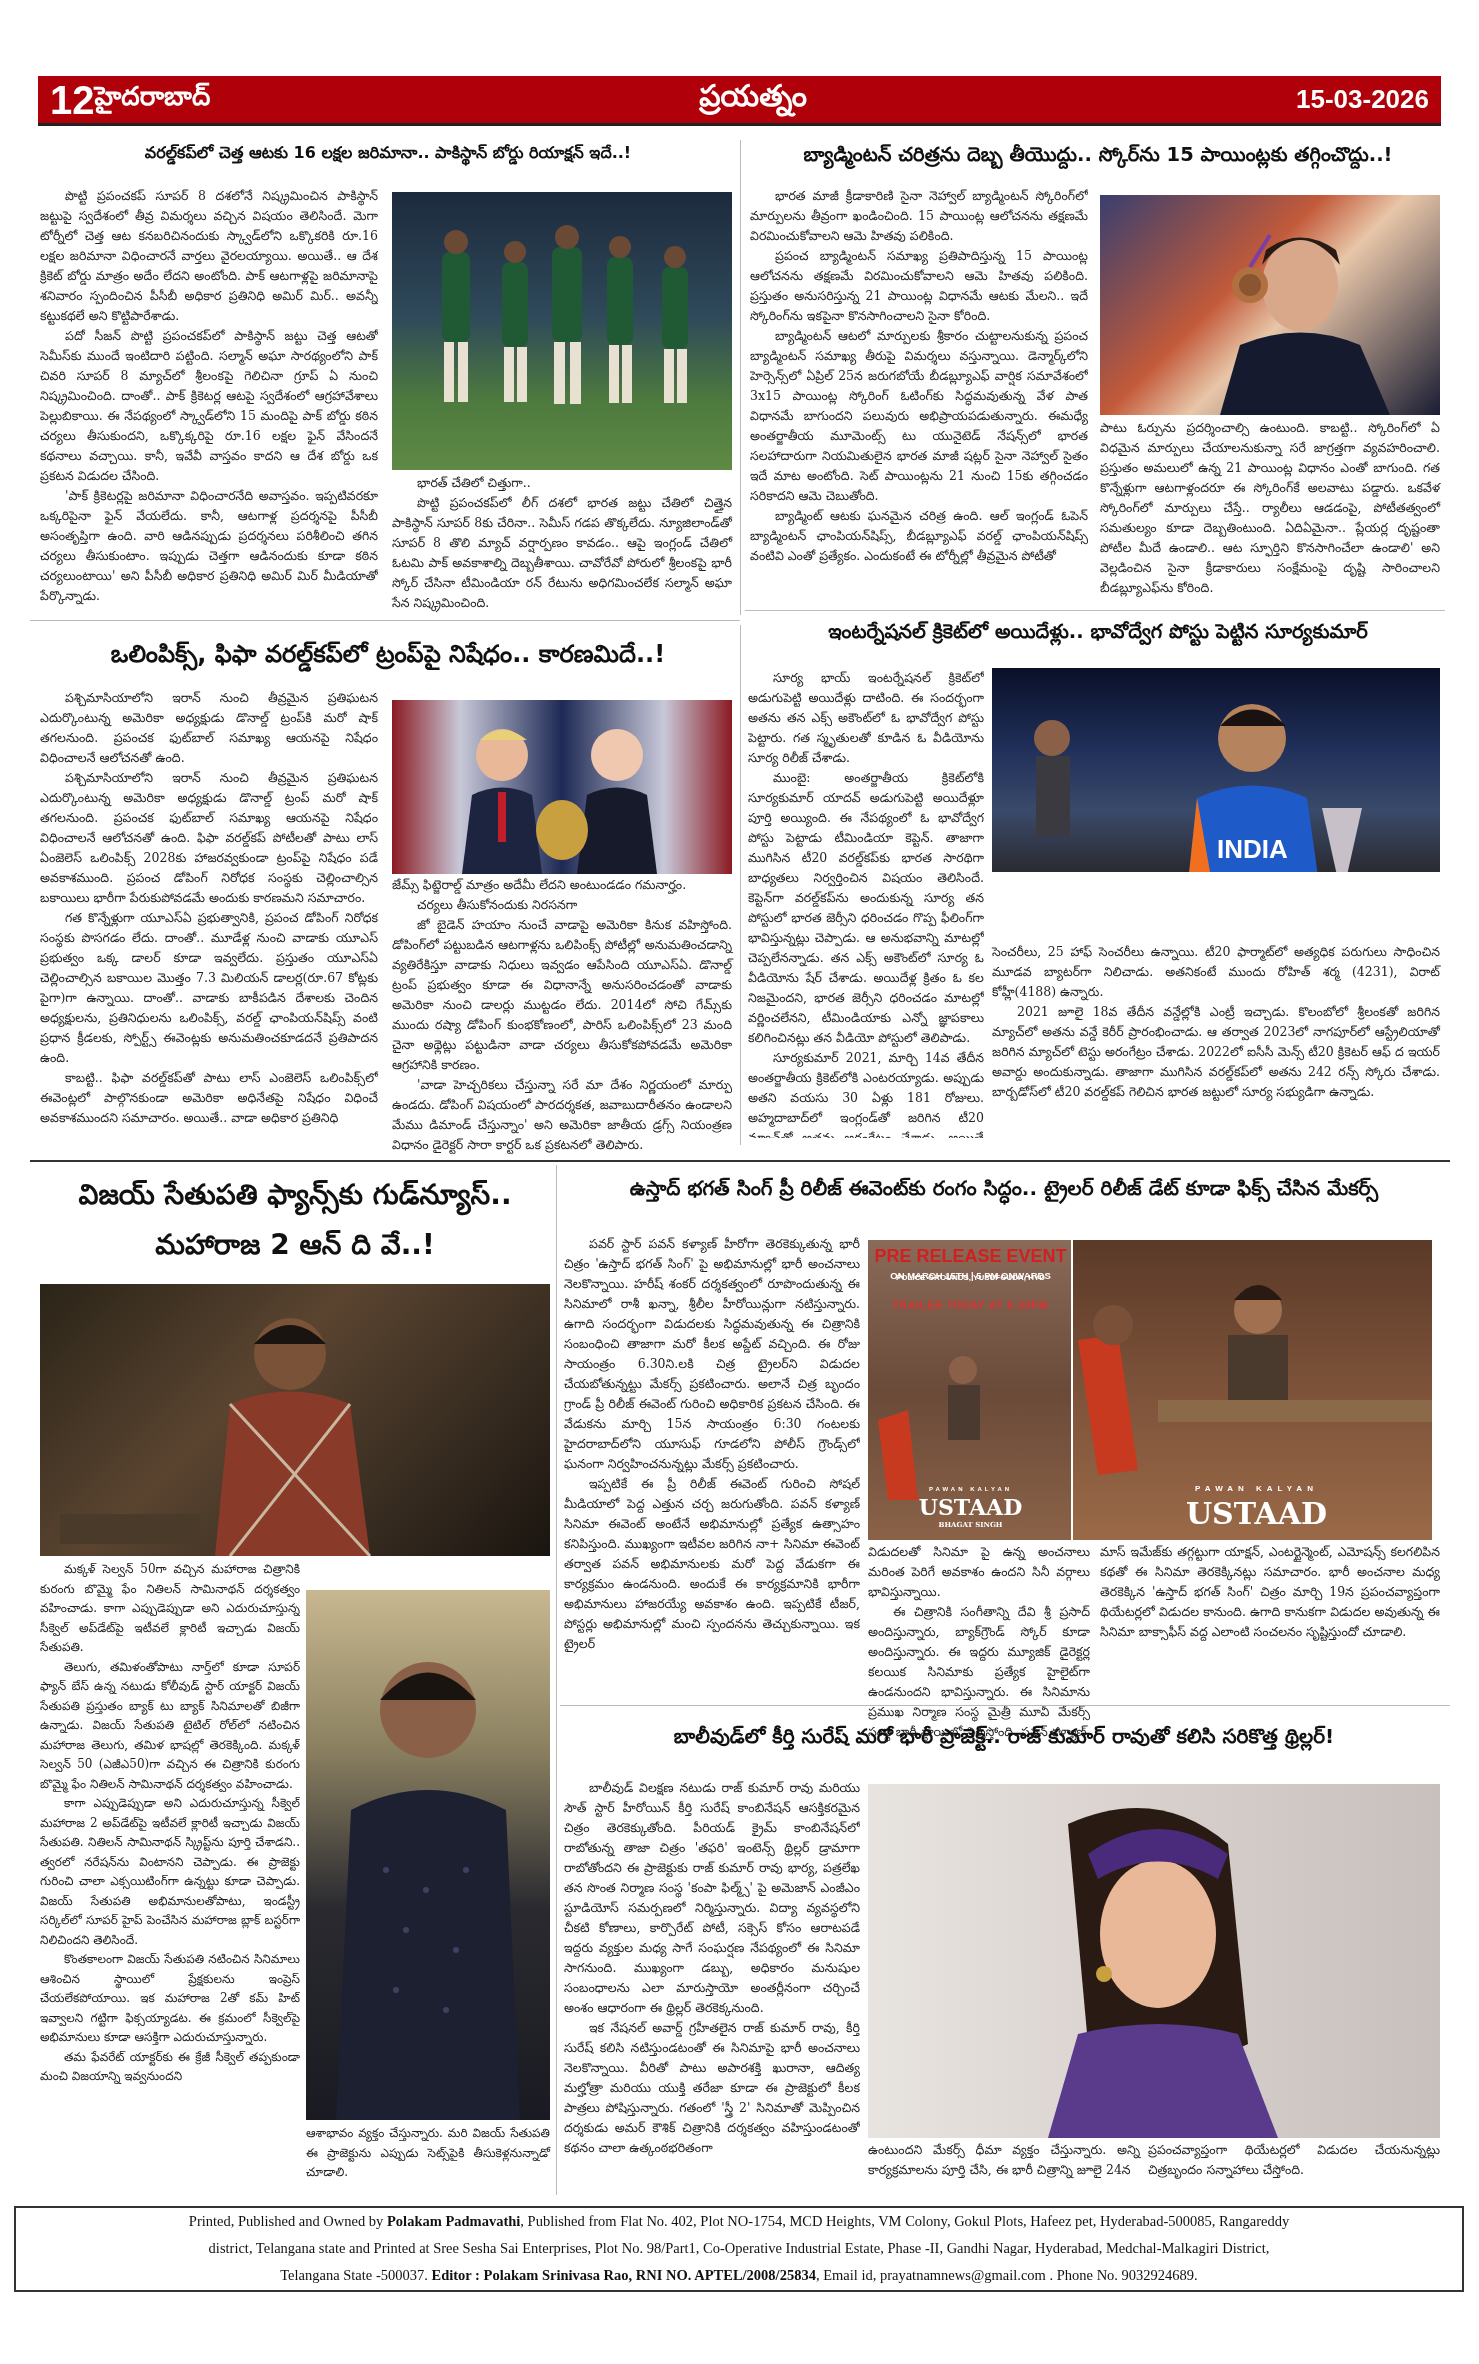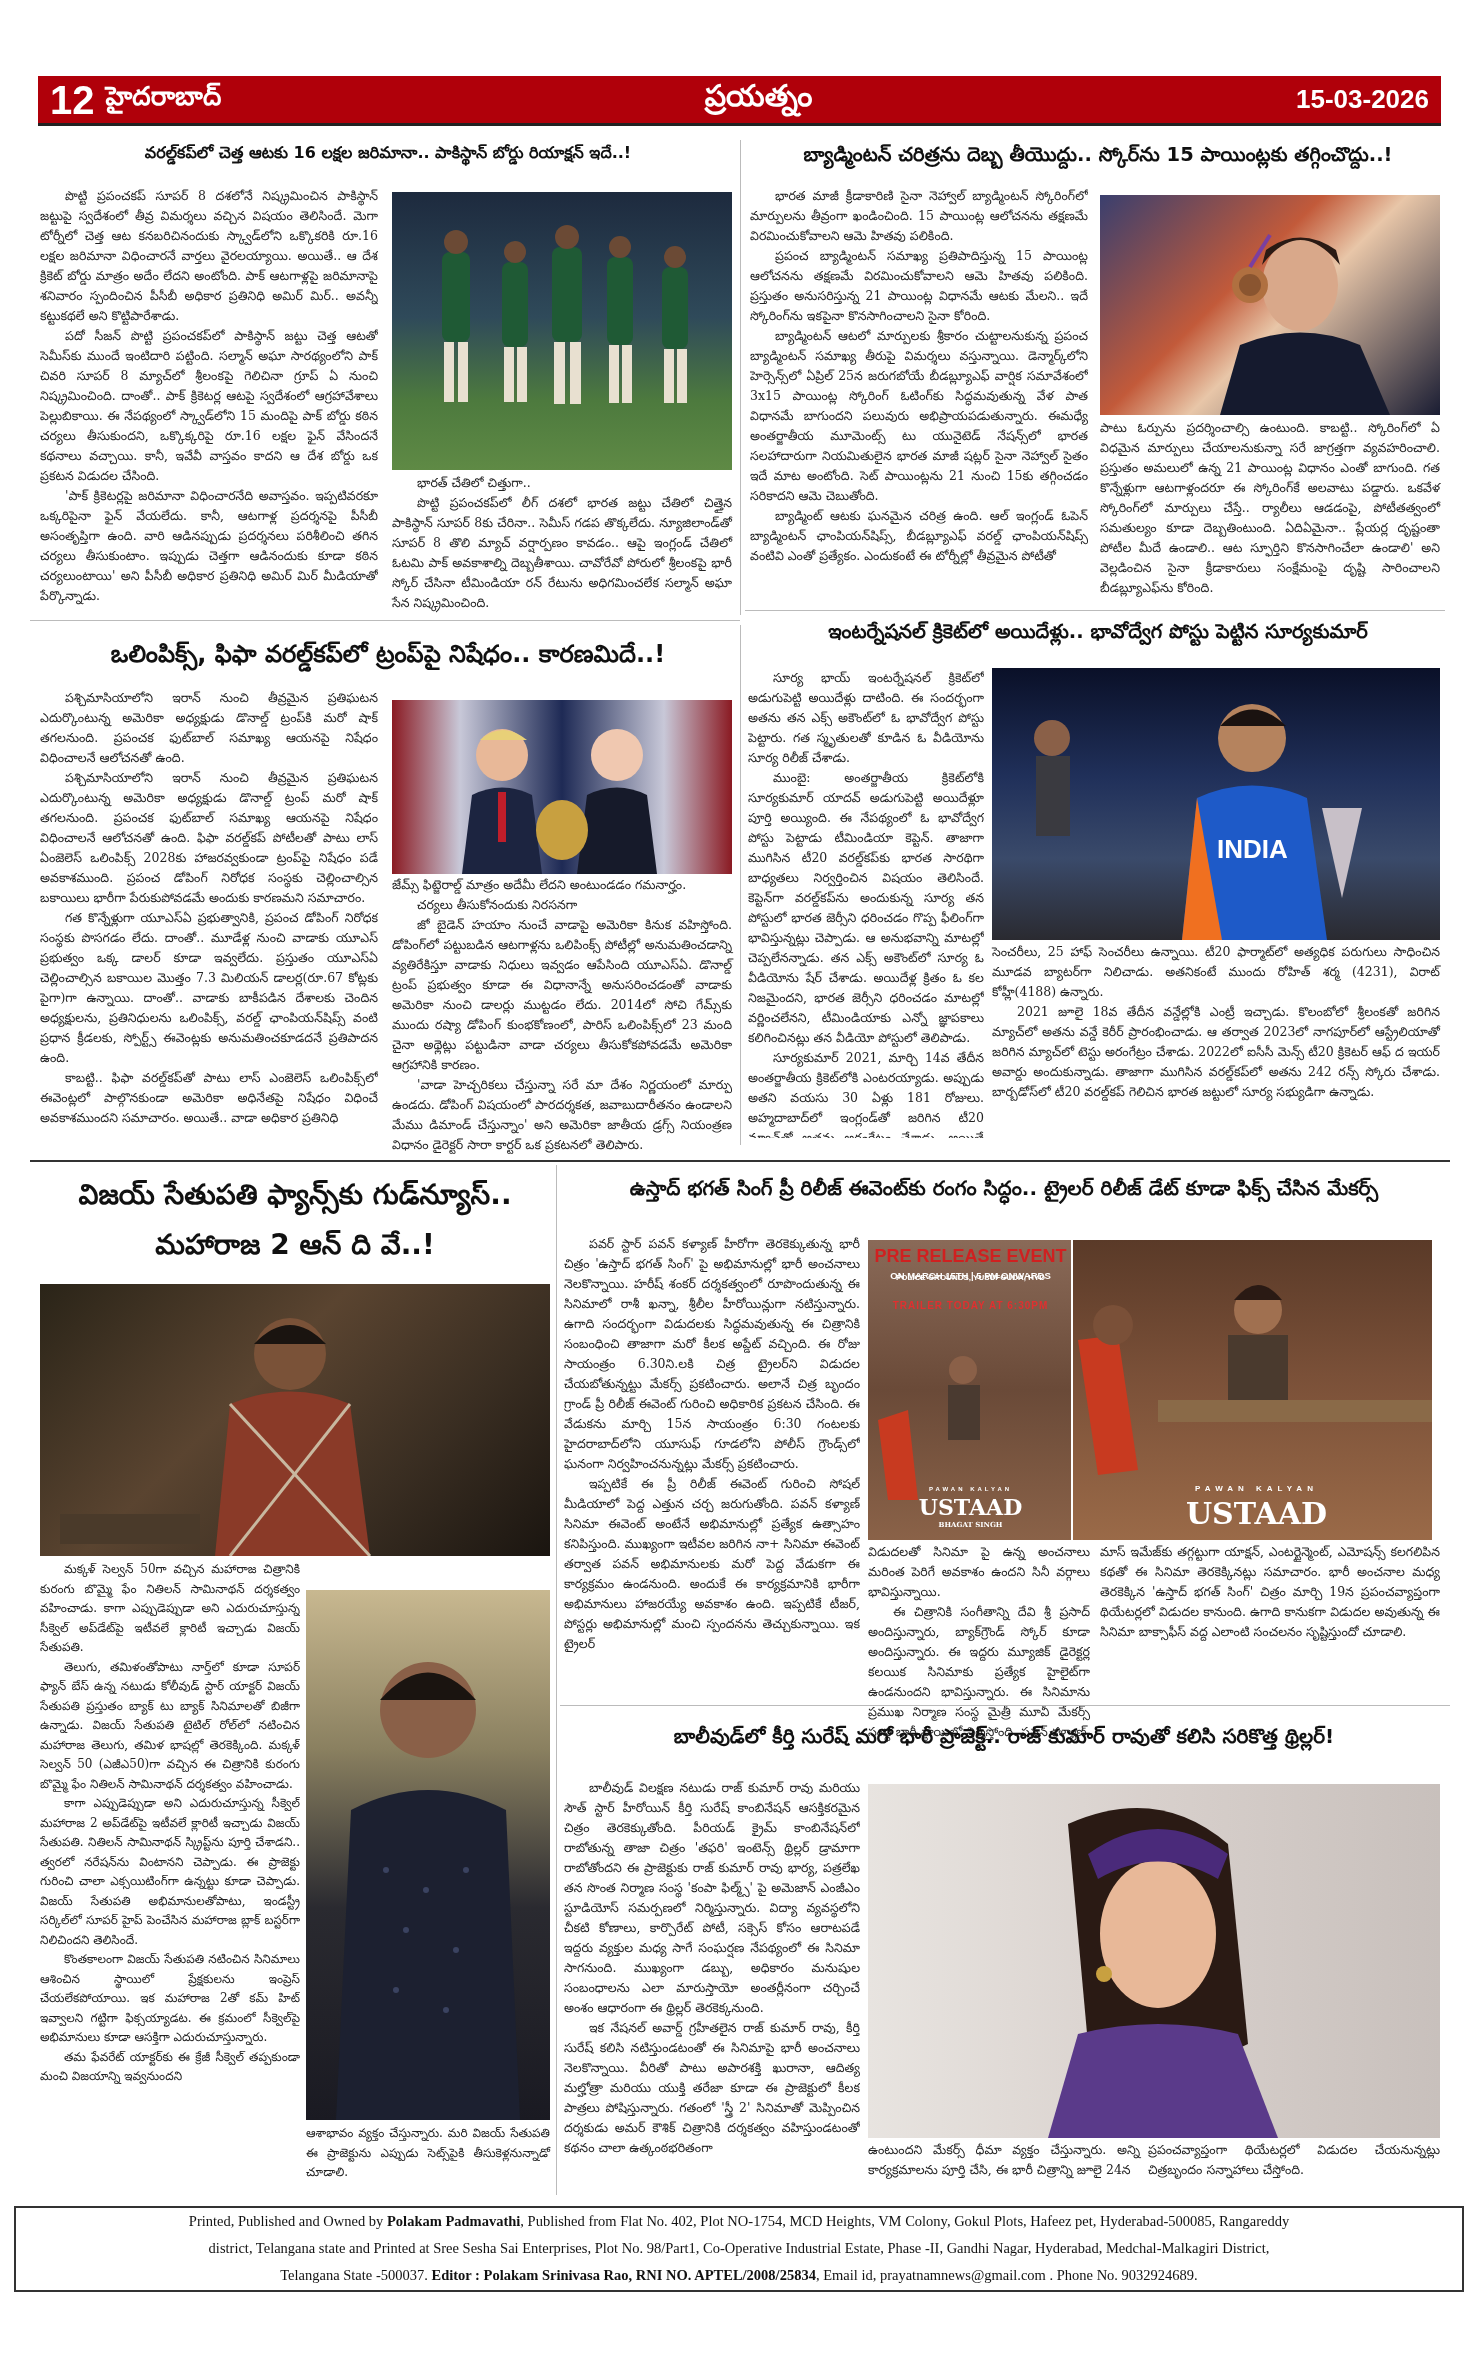--- a/index.html
+++ b/index.html
@@ -1,20 +1,20 @@
 <!DOCTYPE html>
 <html><head>
 <meta charset="utf-8">
 <style>
   * { box-sizing: border-box; margin: 0; padding: 0; }
   body { width: 1479px; height: 2364px; background: #fff; font-family: "DejaVu Serif", serif; color: #111; position: relative; overflow: hidden; }
   .masthead { position: absolute; left: 38px; top: 76px; width: 1403px; height: 50px; background: #b0000a; border-bottom: 3px solid #222; color: #fff; display: flex; align-items: center; justify-content: space-between; padding: 0 12px; font-family: "Liberation Sans", sans-serif; font-weight: bold; }
   .masthead .left { display: flex; align-items: center; }
   .masthead .pgno { font-size: 40px; line-height: 1; }
-  .masthead .city { font-size: 26px; margin-left: 11px; }
+  .masthead .city { font-size: 26px; }
   .masthead .paper { font-size: 30px; }
   .masthead .date { font-size: 26px; }
   .headline { position: absolute; font-family: "DejaVu Sans", sans-serif; font-weight: bold; color: #111; text-align: center; white-space: nowrap; }
   .col { position: absolute; font-size: 12.5px; line-height: 20px; text-align: justify; color: #222; overflow: hidden; }
   .col p { text-indent: 2em; }
   .photo { position: absolute; overflow: hidden; }
   .rule-h { position: absolute; height: 2px; background: #333; }
   .rule-v { position: absolute; width: 1px; background: #bbb; }
   .caption { position: absolute; font-size: 12.5px; line-height: 20px; color: #222; text-align: justify; }
   .footer { position: absolute; left: 14px; top: 2206px; width: 1450px; height: 86px; border: 2px solid #333; font-family: "Liberation Serif", serif; font-size: 14.5px; line-height: 27px; text-align: center; padding: 0 10px; }
@@ -124,21 +124,21 @@
 </div>
 
 <div class="rule-v" style="left:740px;top:625px;height:520px;"></div>
 
 <div class="headline" style="left:748px;top:620px;width:700px;font-size:19.5px;">ఇంటర్నేషనల్ క్రికెట్‌లో అయిదేళ్లు.. భావోద్వేగ పోస్టు పెట్టిన సూర్యకుమార్</div>
 <div class="col" style="left:748px;top:668px;width:236px;height:470px;">
   <p>సూర్య భాయ్ ఇంటర్నేషనల్ క్రికెట్‌లో అడుగుపెట్టి అయిదేళ్లు దాటింది. ఈ సందర్భంగా అతను తన ఎక్స్ అకౌంట్‌లో ఓ భావోద్వేగ పోస్టు పెట్టారు. గత స్మృతులతో కూడిన ఓ వీడియోను సూర్య రిలీజ్ చేశాడు.</p>
   <p>ముంబై: అంతర్జాతీయ క్రికెట్‌లోకి సూర్యకుమార్ యాదవ్ అడుగుపెట్టి అయిదేళ్లూ పూర్తి అయ్యింది. ఈ నేపథ్యంలో ఓ భావోద్వేగ పోస్టు పెట్టాడు టీమిండియా కెప్టెన్. తాజాగా ముగిసిన టీ20 వరల్డ్‌కప్‌కు భారత సారథిగా బాధ్యతలు నిర్వర్తించిన విషయం తెలిసిందే. కెప్టెన్‌గా వరల్డ్‌కప్‌ను అందుకున్న సూర్య తన పోస్టులో భారత జెర్సీని ధరించడం గొప్ప ఫీలింగ్‌గా భావిస్తున్నట్లు చెప్పాడు. ఆ అనుభవాన్ని మాటల్లో చెప్పలేనన్నాడు. తన ఎక్స్ అకౌంట్‌లో సూర్య ఓ వీడియోను షేర్ చేశాడు. అయిదేళ్ల క్రితం ఓ కల నిజమైందని, భారత జెర్సీని ధరించడం మాటల్లో వర్ణించలేనని, టీమిండియాకు ఎన్నో జ్ఞాపకాలు కలిగించినట్లు తన వీడియో పోస్టులో తెలిపాడు.</p>
   <p>సూర్యకుమార్ 2021, మార్చి 14వ తేదీన అంతర్జాతీయ క్రికెట్‌లోకి ఎంటరయ్యాడు. అప్పుడు అతని వయసు 30 ఏళ్లు 181 రోజులు. అహ్మదాబాద్‌లో ఇంగ్లండ్‌తో జరిగిన టీ20 మ్యాచ్‌తో అతను అరంగేట్రం చేశాడు. అయితే అదే వేదికపై సూర్య తాజాగా టీ20 వరల్డ్‌కప్‌ను అందుకున్నారు. సూర్య తన టీ20 కెరీర్‌లో ఇప్పటి వరకు 113 మ్యాచ్‌లు ఆడి, వాటిల్లో 3272 రన్స్ చేశాడు. టీ20ల్లో నాలుగు</p>
 </div>
-<div class="photo" style="left:992px;top:668px;width:448px;height:272px;background:linear-gradient(180deg,#0a1028 0%,#20305a 40%,#3a4a6a 70%,#2a2a30 100%);">
+<div class="photo" style="left:992px;top:668px;width:448px;height:204px;background:linear-gradient(180deg,#0a1028 0%,#20305a 40%,#3a4a6a 70%,#2a2a30 100%);">
   <svg width="448" height="272" viewBox="0 0 448 272">
     <circle cx="260" cy="70" r="34" fill="#b5835e"></circle>
     <path d="M228 58 Q260 25 294 58 Z" fill="#1a1210"></path>
     <path d="M190 272 L205 130 Q260 105 315 130 L335 272 Z" fill="#1e5ac8"></path>
     <path d="M205 130 L230 272 L190 272 Z" fill="#f07020"></path>
     <text x="225" y="190" font-family="Liberation Sans, sans-serif" font-size="26" font-weight="bold" fill="#fff">INDIA</text>
     <path d="M330 140 L350 230 L370 140 Z" fill="#c8c0c8"></path>
     <circle cx="60" cy="70" r="18" fill="#8a6048"></circle>
       <rect x="44" y="88" width="34" height="80" fill="#3a3a40"></rect>
   </svg>

